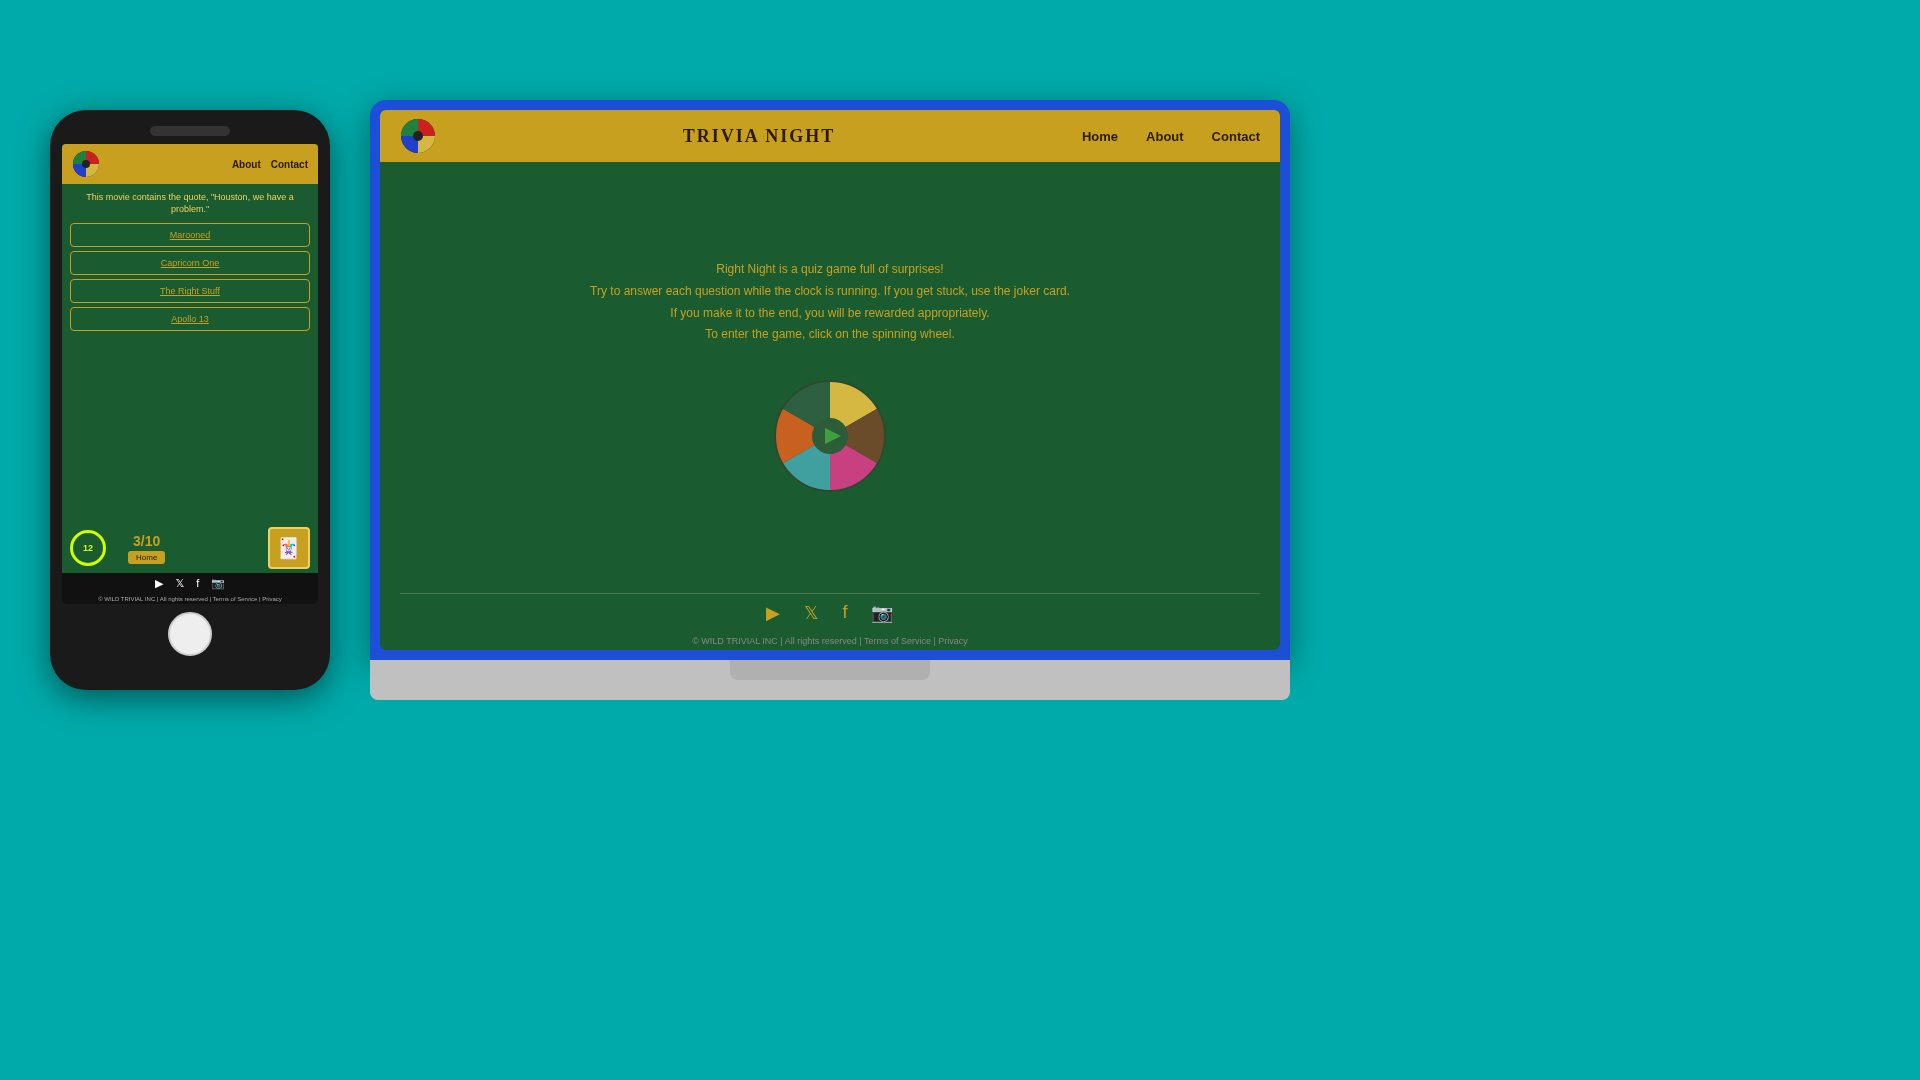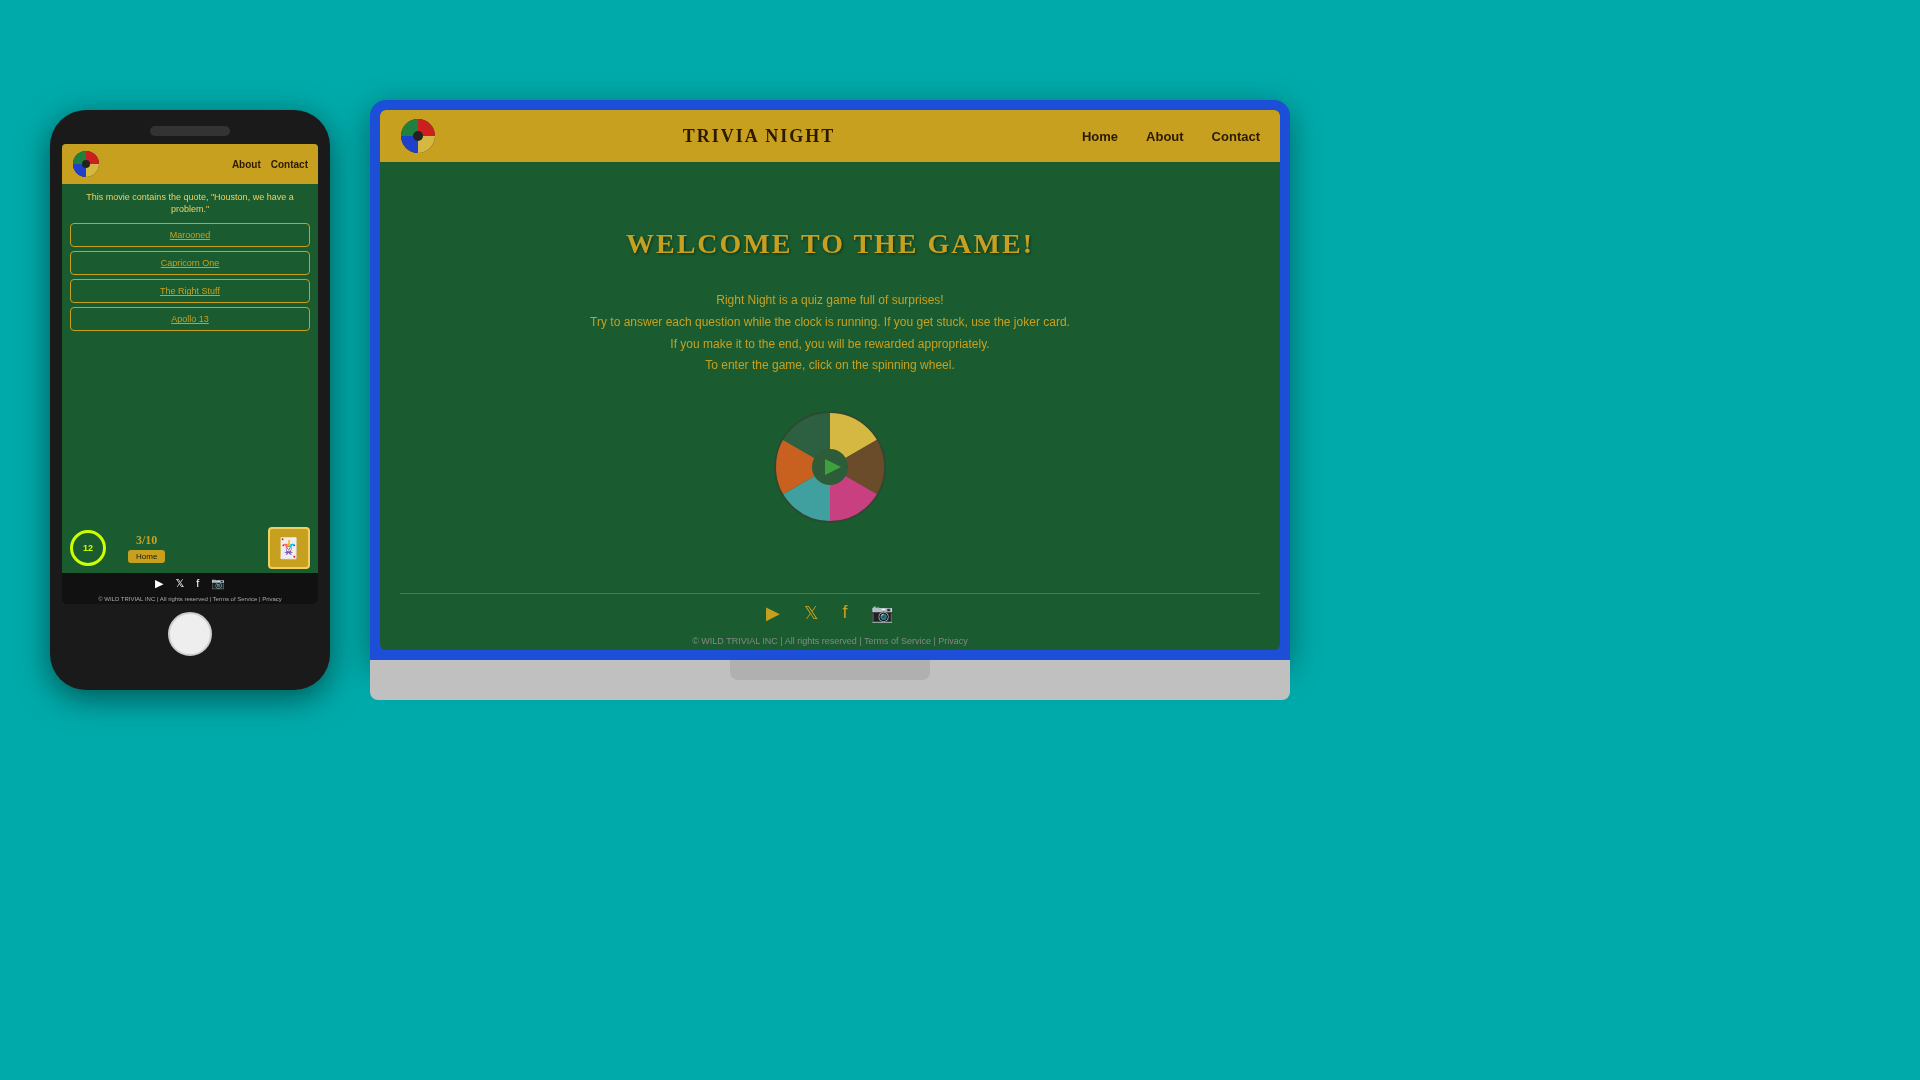--- a/index.html
+++ b/index.html
@@ -124,23 +124,22 @@
       flex-shrink: 0;
     }
     .phone-score-quit {
       display: flex;
       flex-direction: column;
       align-items: center;
       gap: 2px;
     }
     .phone-score {
       color: #c8a020;
-      font-size: 12px;
-      font-weight: bold;
-      font-family: Liberation Serif, serif;
+      font-size: 14px;
+      font-weight: bold;
     }
     .phone-quit-btn {
       background: #c8a020;
       color: #1a1a00;
       font-size: 8px;
       border: none;
       border-radius: 3px;
       padding: 2px 8px;
       cursor: pointer;
     }
@@ -399,21 +398,20 @@
         </svg>
         <span class="laptop-title">TRIVIA NIGHT</span>
         <div class="laptop-nav">
           <span>Home</span>
           <span>About</span>
           <span>Contact</span>
         </div>
       </div>
 
       <div class="laptop-main">
-        <div class="laptop-welcome">WELCOME TO THE GAME!</div>
         <div class="laptop-description">
           <span>Right Night is a quiz game full of surprises!</span><br>
           <span>Try to answer each question while the clock is running. If you get stuck, use the joker card.</span><br>
           <span>If you make it to the end, you will be rewarded appropriately.</span><br>
           <span>To enter the game, click on the spinning wheel.</span>
         </div>
 
         <div class="spinning-wheel">
           <svg viewBox="0 0 120 120" width="120" height="120">
 

